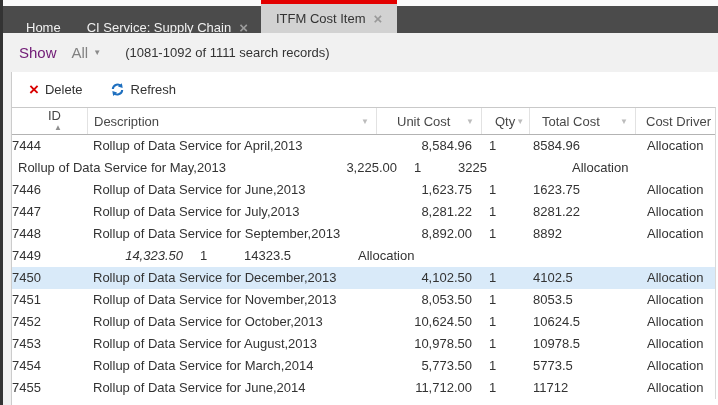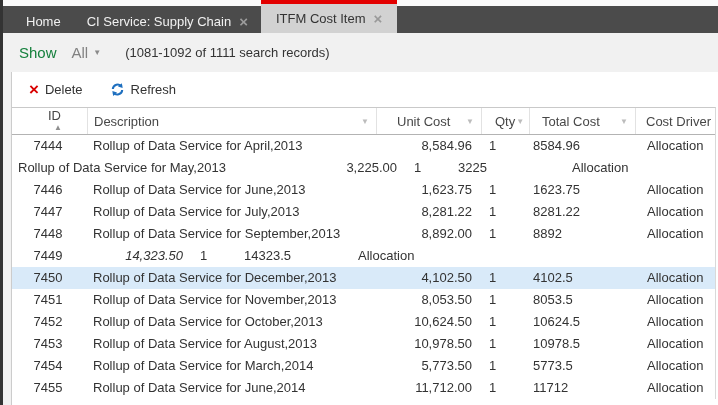--- a/index.html
+++ b/index.html
@@ -7,29 +7,29 @@
     width:718px;height:405px;overflow:hidden;position:relative;
     background:#f1f1f1;
     font-family:"Liberation Sans","DejaVu Sans",sans-serif;
     -webkit-font-smoothing:antialiased;
   }
   .left-strip{position:absolute;left:0;top:0;width:3px;height:405px;background:#333;}
   
   .tabbar{position:absolute;left:3px;top:0;right:0;height:33px;background:#fafafa;}
   .tabbar-dark{position:absolute;left:0;top:6px;right:0;height:27px;background:#4b4b4b;}
   .tabs{position:absolute;left:0;top:0;right:0;height:33px;display:flex;padding-left:10px;}
-  .tab{height:42px;display:flex;align-items:center;padding:0 13px;
+  .tab{margin-top:6px;height:42px;display:flex;align-items:center;padding:0 13px;
        color:#f1f1f1;font-size:13px;white-space:nowrap;cursor:default;gap:8px;box-sizing:border-box;}
   .tab.active{margin-top:0;height:33px;background:#d2d2d2;border-top:4px solid #e30000;
        color:#333;padding:0 15px;}
   .tab-close{font-size:15px;line-height:1;color:#9c9c9c;font-weight:bold;}
   .tab.active .tab-close{color:#999;}
   
   .result-bar{position:absolute;left:3px;top:33px;right:0;height:39px;display:flex;align-items:center;padding-left:16px;box-sizing:border-box;}
-  .show-label{font-size:15px;color:#15803d;}
+  .show-label{font-size:15px;color:#701a75;}
   .show-value{font-size:15px;color:#828282;margin-left:15px;}
   .dd-arrow{font-size:8px;color:#8a8a8a;margin-left:5px;}
   .records{font-size:13px;color:#333;margin-left:24px;}
   
   .panel{position:absolute;left:11px;top:72px;right:0;bottom:0;background:#fff;border-left:1px solid #ccc;box-sizing:border-box;}
   .toolbar{height:35px;display:flex;align-items:center;padding-left:17px;gap:27px;}
   .tbtn{display:flex;align-items:center;gap:6px;font-size:13px;color:#333;cursor:default;}
   .icon.del{font-size:17px;font-weight:bold;line-height:1;}
   .icon.refresh{display:flex;align-items:center;}
   
@@ -43,21 +43,21 @@
   .filter{font-size:8px;color:#bcbcbc;margin-left:auto;margin-right:7px;}
   .h-qty .filter{margin-left:1px;margin-right:0;}
   .h-id{padding-left:10px;flex-direction:column;}
   .h-description{padding-left:6px;}
   .h-unit_cost{padding-left:20px;}
   .h-qty{padding-left:13px;}
   .h-total_cost{padding-left:12px;}
   .h-cost_driver{padding-left:10px;}
   .row{display:flex;height:22px;background:#fff;}
   .dcell{box-sizing:border-box;font-size:13px;color:#333;line-height:22px;white-space:nowrap;overflow:hidden;flex:none;}
-  .d-id{text-align:center;padding-right:3px;}
+  .d-id{text-align:left;padding-right:3px;}
   .d-description{padding-left:6px;}
   .d-unit_cost{text-align:right;padding-right:9px;}
   .d-qty{padding-left:8px;}
   .d-total_cost{padding-left:4px;}
   .d-cost_driver{padding-left:12px;}
 </style>
 </head>
 <body>
 
 <div class="left-strip"></div>

